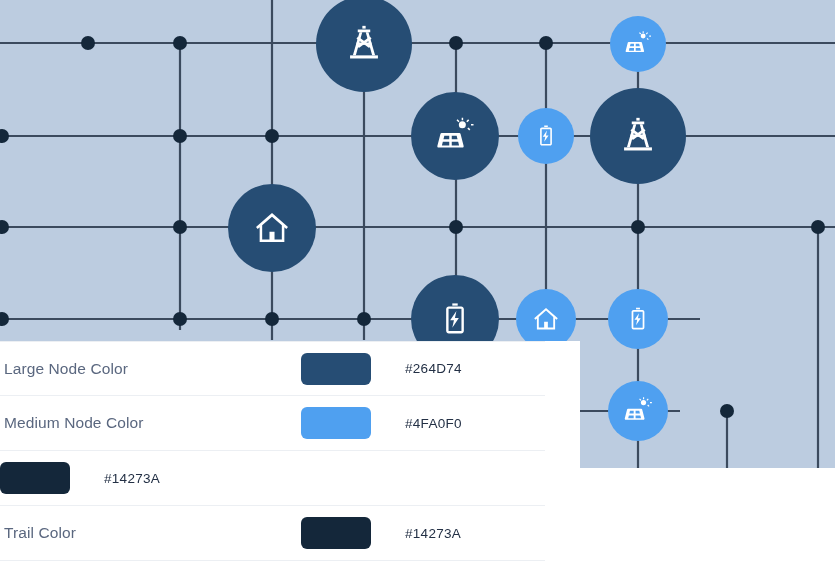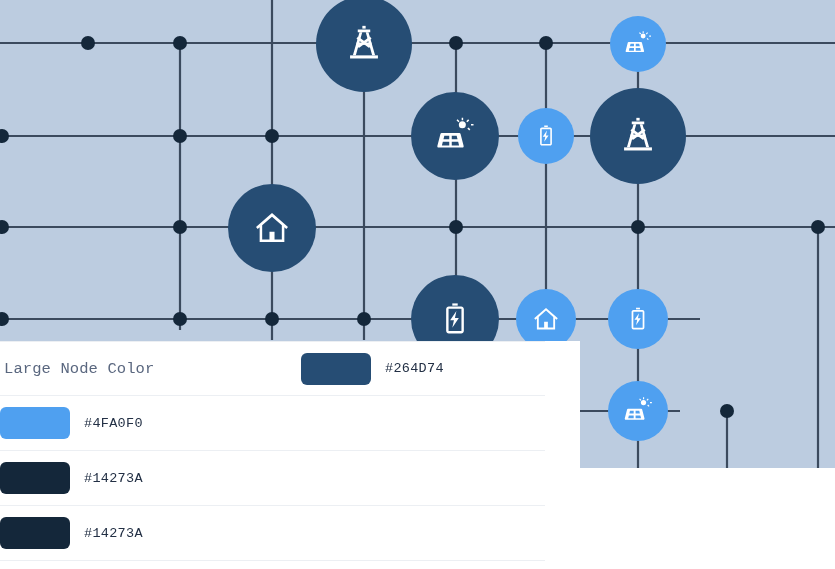--- a/index.html
+++ b/index.html
@@ -9,21 +9,20 @@
     height: 569px;
     overflow: hidden;
     background: #ffffff;
     font-family: "Liberation Sans", sans-serif;
   }
   #root {
     position: relative;
     width: 661px;
     height: 569px;
     background: #ffffff;
-    font-family: Liberation Mono, monospace;
   }
 
   
   #diagram-canvas {
     position: absolute;
     left: 0; top: 0;
     width: 835px;
     height: 569px;
   }
   #diagram-canvas svg { display: block; }
@@ -61,21 +60,21 @@
     letter-spacing: 0.1px;
     white-space: nowrap;
   }
   .swatch {
     width: 70px;
     height: 32px;
     border-radius: 6px;
     flex: 0 0 auto;
   }
   .hex-value {
-    margin-left: 14px;
+    margin-left: 34px;
     font-size: 13.5px;
     color: #233045;
     letter-spacing: 0.3px;
     white-space: nowrap;
   }
   .panel-edge-fill {
     position: absolute;
     left: 545px; top: 0;
     width: 35px; height: 100%;
     background: #ffffff;
@@ -211,32 +210,34 @@
   <div id="settings-panel">
 
     <div class="panel-row">
       <span class="row-label">Large Node Color</span>
       <span class="swatch" style="background: rgb(38, 77, 116);"></span>
       <span class="hex-value">#264D74</span>
       <span class="divider-inset"></span>
     </div>
 
     <div class="panel-row">
+      <span class="row-label">Medium Node Color</span>
       <span class="swatch" style="background: rgb(79, 160, 240);"></span>
       <span class="hex-value">#4FA0F0</span>
       <span class="divider-inset"></span>
     </div>
 
     <div class="panel-row">
       <span class="swatch" style="background: rgb(20, 39, 58);"></span>
       <span class="hex-value">#14273A</span>
       <span class="divider-inset"></span>
     </div>
 
     <div class="panel-row">
+      <span class="row-label">Trail Color</span>
       <span class="swatch" style="background: rgb(20, 39, 58);"></span>
       <span class="hex-value">#14273A</span>
       <span class="divider-inset"></span>
     </div>
 
     <div class="panel-edge-fill"></div>
   </div>
 
 </div>
 

